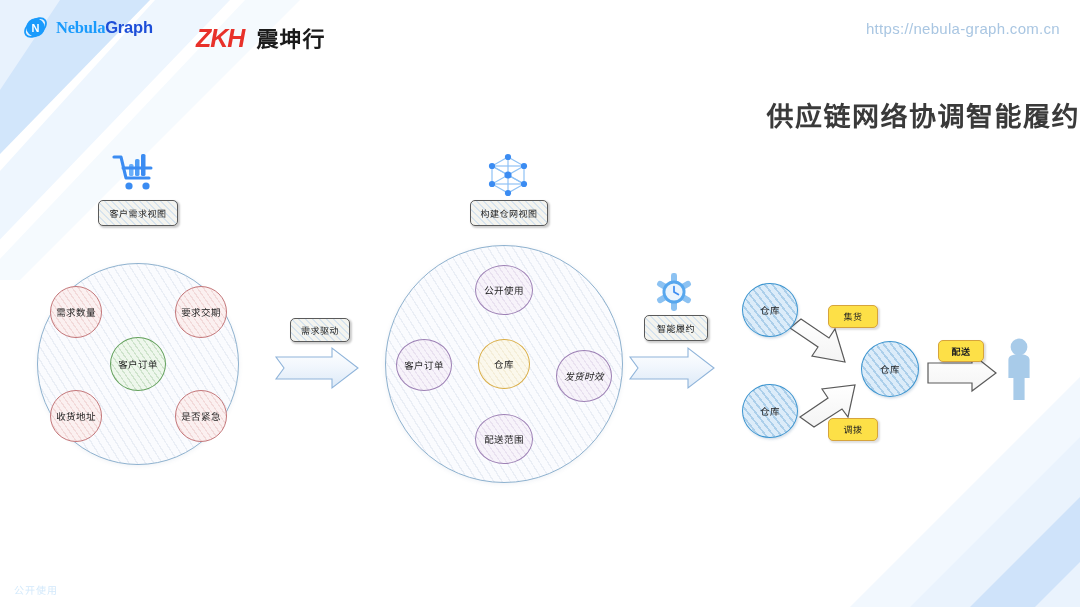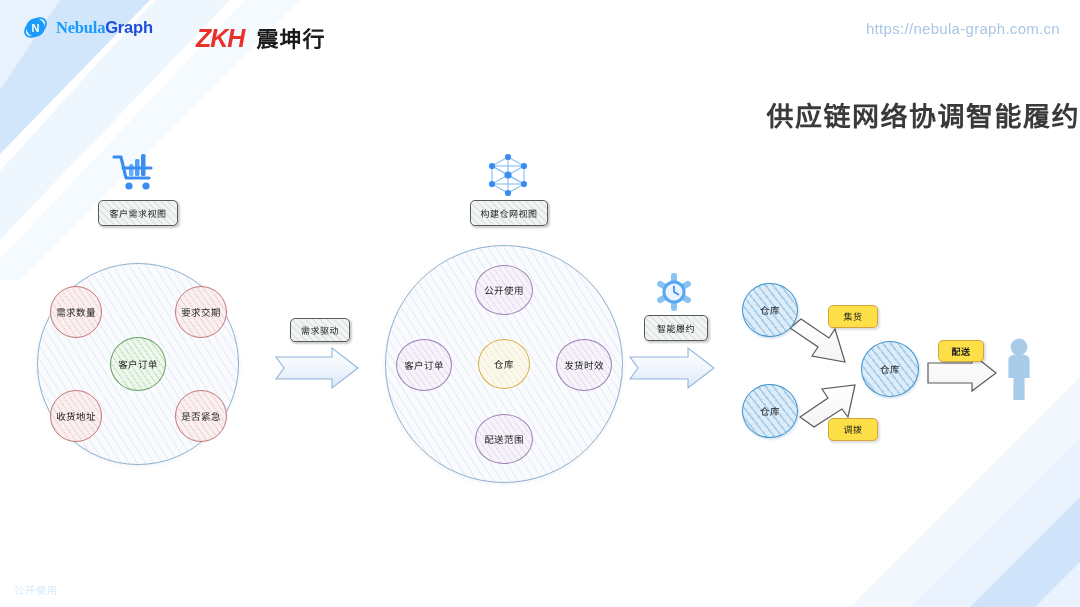--- a/index.html
+++ b/index.html
@@ -257,21 +257,21 @@
   <div class="tag hatch" style="left:290px;top:318px;width:58px;height:22px;">需求驱动</div>
 
   <div class="tag hatch" style="left:470px;top:200px;width:76px;height:24px;">构建仓网视图</div>
 
   <div class="bigcircle" style="left:385px;top:245px;width:236px;height:236px;"></div>
 
   <div class="node amber" style="left:478px;top:339px;width:50px;height:48px;">仓库</div>
 
   <div class="node purple" style="left:475px;top:265px;width:56px;height:48px;">公开使用</div>
   <div class="node purple" style="left:396px;top:339px;width:54px;height:50px;">客户订单</div>
-  <div class="node purple" style="left:556px;top:339px;width:54px;height:50px;">发货时效</div>
+  <div class="node purple" style="left:556px;top:350px;width:54px;height:50px;font-style:italic;">发货时效</div>
   <div class="node purple" style="left:475px;top:414px;width:56px;height:48px;">配送范围</div>
 
   <div class="tag hatch" style="left:644px;top:315px;width:62px;height:24px;font-family:Liberation Serif, serif;">智能履约</div>
 
   <div class="node blue" style="left:742px;top:283px;width:54px;height:52px;">仓库</div>
   <div class="node blue" style="left:742px;top:384px;width:54px;height:52px;">仓库</div>
   <div class="node blue" style="left:861px;top:341px;width:56px;height:54px;">仓库</div>
 
   <div class="tag gold" style="left:828px;top:305px;width:48px;height:21px;">集货</div>
   <div class="tag gold" style="left:828px;top:408px;width:48px;height:21px;margin-top:10px;">调拨</div>

